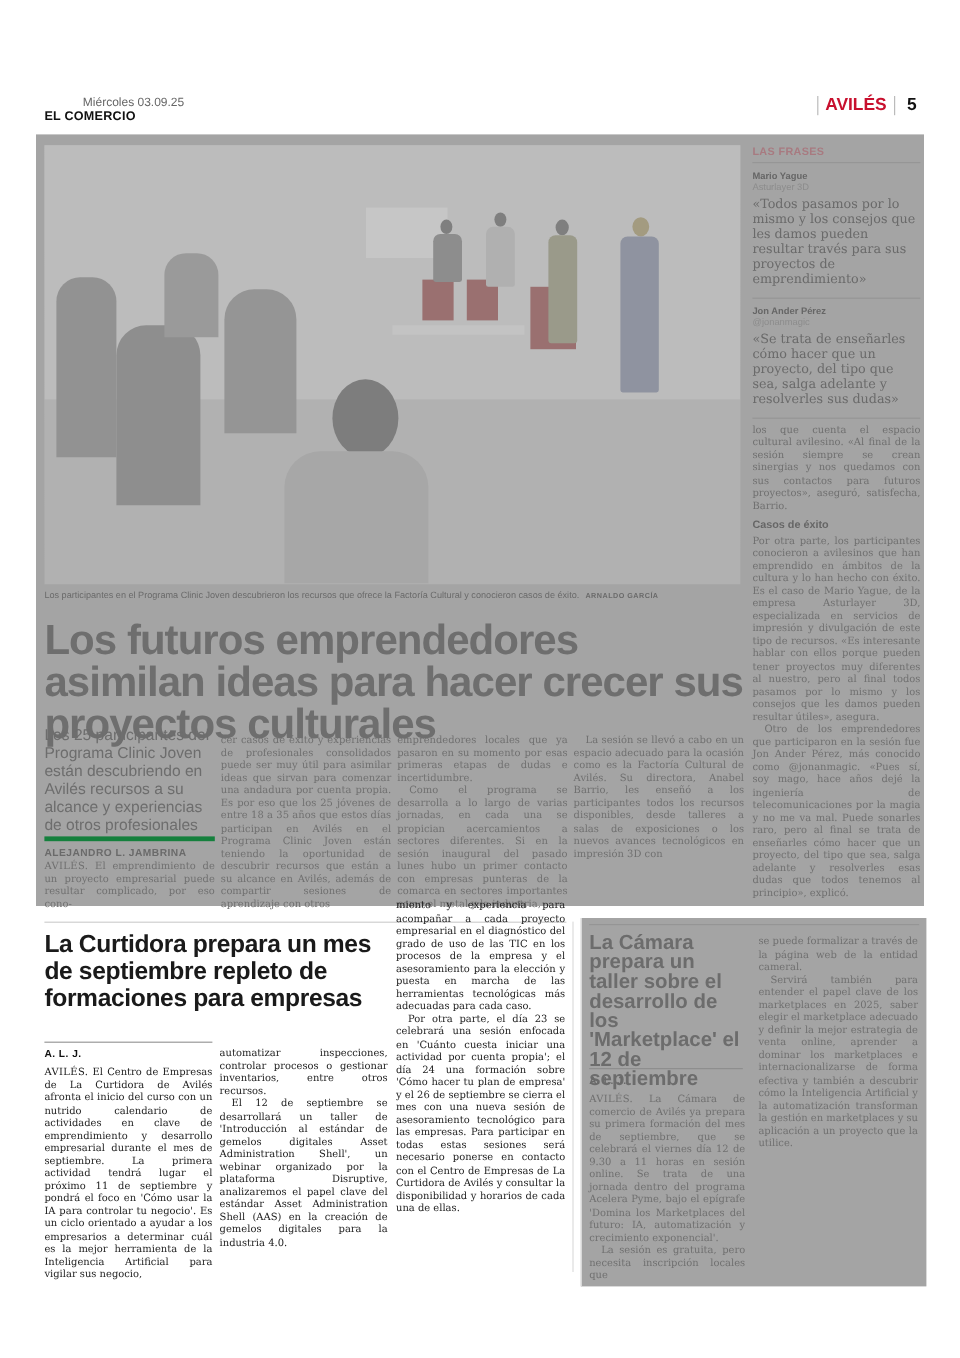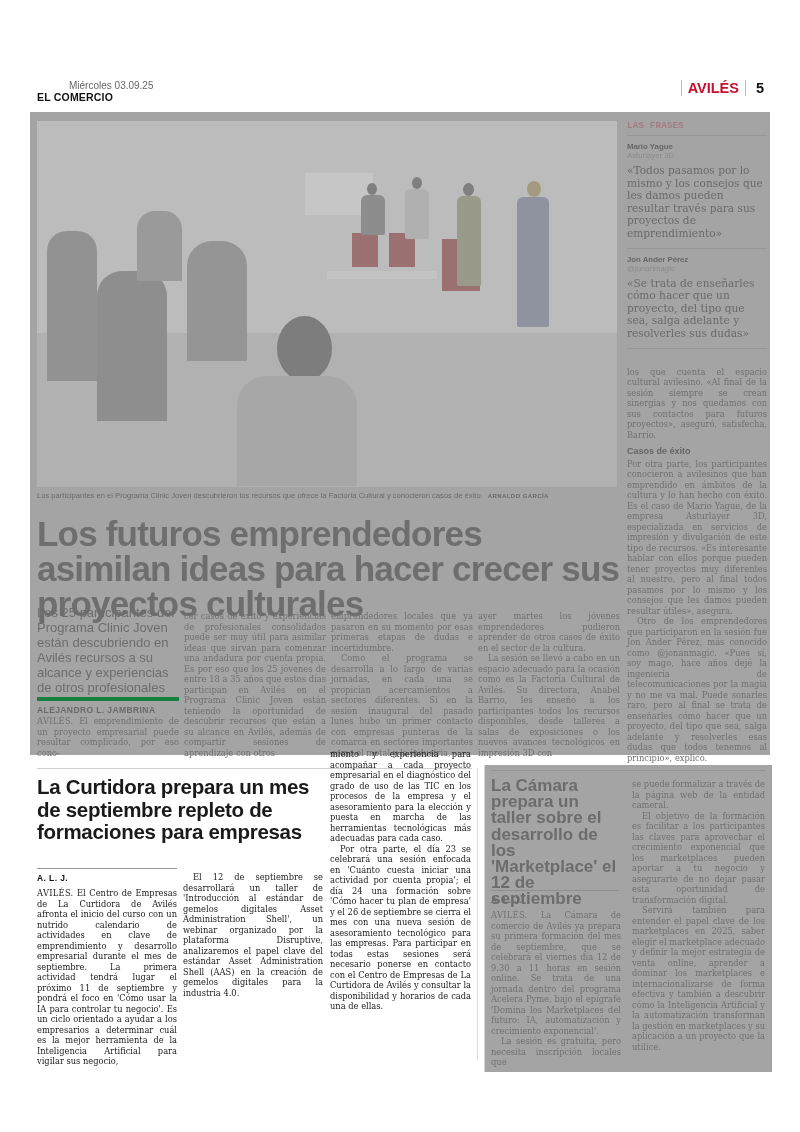--- a/index.html
+++ b/index.html
@@ -34,21 +34,21 @@
 
     .lead { position: absolute; left: 37px; top: 605px; width: 142px; font-family: "Liberation Sans", sans-serif; font-size: 13px; line-height: 15px; color: #6d6d6d; }
     .byline { position: absolute; left: 37px; top: 697px; width: 142px; border-top: 4px solid #15803d; padding-top: 4px; font-family: "Liberation Sans", sans-serif; font-size: 8.5px; font-weight: bold; color: #6a6a6a; letter-spacing: 0.4px; }
 
     .col { position: absolute; font-size: 8.3px; line-height: 10.5px; text-align: justify; color: #707070; }
     .col p { margin: 0; text-indent: 10px; }
     .col p.first { text-indent: 0; }
     .city { font-variant: small-caps; letter-spacing: 0.3px; }
 
     .sidebar { position: absolute; left: 627px; top: 121px; width: 140px; }
-    .sb-title { font-family: Liberation Mono, monospace; font-weight: bold; font-size: 9px; color: #a87a80; border-bottom: 1px solid #969696; padding-bottom: 4px; letter-spacing: 0.3px; }
+    .sb-title { font-family: Liberation Sans, sans-serif; font-weight: bold; font-size: 9px; color: #a87a80; border-bottom: 1px solid #969696; padding-bottom: 4px; letter-spacing: 0.3px; }
     .sb-name { font-family: "Liberation Sans", sans-serif; font-weight: bold; font-size: 7.8px; color: #666; margin-top: 6px; }
     .sb-org { font-family: "Liberation Sans", sans-serif; font-size: 7.8px; color: #8c8c8c; }
     .sb-quote { font-size: 10.6px; line-height: 12.6px; color: #6a6a6a; margin-top: 4px; padding-bottom: 8px; border-bottom: 1px solid #969696; }
     .sb-subhead { font-family: "Liberation Sans", sans-serif; font-weight: bold; font-size: 9px; color: #666; margin: 6px 0 2px 0; }
 
     
     .h2 { position: absolute; left: 37px; top: 776px; width: 282px; font-family: "Liberation Sans", sans-serif; font-weight: bold; font-size: 20.5px; line-height: 22.5px; color: #1a1a1a; letter-spacing: -0.3px; }
     .rule-top { position: absolute; left: 37px; top: 768px; width: 435px; height: 1px; background: #cfcfcf; }
     .byline2 { position: absolute; left: 37px; top: 868px; width: 140px; border-top: 1px solid #999; padding-top: 4px; font-family: "Liberation Sans", sans-serif; font-weight: bold; font-size: 8.5px; color: #111; letter-spacing: 0.4px; }
     .col.dark { color: #222; }
@@ -113,66 +113,65 @@
   <p class="first"><span class="city">AVILÉS.</span> <span>El emprendimiento de un proyecto empresarial puede resultar complicado, por eso cono-</span></p>
 </div>
 <div class="col" style="left:184px;top:611px;width:142px;">
   <p class="first">cer casos de éxito y experiencias de profesionales consolidados puede ser muy útil para asimilar ideas que sirvan para comenzar una andadura por cuenta propia. Es por eso que los 25 jóvenes de entre 18 a 35 años que estos días participan en Avilés en el Programa Clinic Joven están teniendo la oportunidad de descubrir recursos que están a su alcance en Avilés, además de compartir sesiones de aprendizaje con otros</p>
 </div>
 <div class="col" style="left:331px;top:611px;width:142px;">
   <p class="first">emprendedores locales que ya pasaron en su momento por esas primeras etapas de dudas e incertidumbre.</p>
   <p>Como el programa se desarrolla a lo largo de varias jornadas, en cada una se propician acercamientos a sectores diferentes. Si en la sesión inaugural del pasado lunes hubo un primer contacto con empresas punteras de la comarca en sectores importantes como el metal y la industria,</p>
 </div>
 <div class="col" style="left:478px;top:611px;width:142px;">
-  <p class="first">ayer martes los jóvenes emprendedores pudieron aprender de otros casos de éxito en el sector de la cultura.</p>
   <p>La sesión se llevó a cabo en un espacio adecuado para la ocasión como es la Factoría Cultural de Avilés. Su directora, Anabel Barrio, les enseñó a los participantes todos los recursos disponibles, desde talleres a salas de exposiciones o los nuevos avances tecnológicos en impresión 3D con</p>
 </div>
 
 <div class="sidebar">
   <div class="sb-title">LAS FRASES</div>
   <div>
     <div class="sb-name">Mario Yague</div>
     <div class="sb-org">Asturlayer 3D</div>
     <div class="sb-quote">«Todos pasamos por lo mismo y los consejos que les damos pueden resultar través para sus proyectos de emprendimiento»</div>
   </div>
   <div>
     <div class="sb-name">Jon Ander Pérez</div>
     <div class="sb-org">@jonanmagic</div>
     <div class="sb-quote">«Se trata de enseñarles cómo hacer que un proyecto, del tipo que sea, salga adelante y resolverles sus dudas»</div>
   </div>
-  <div class="col" style="position:relative;width:140px;margin-top:18px;">
+  <div class="col" style="position:relative;width:140px;margin-top:4px;">
     <p class="first">los que cuenta el espacio cultural avilesino. «Al final de la sesión siempre se crean sinergias y nos quedamos con sus contactos para futuros proyectos», aseguró, satisfecha, Barrio.</p>
     <div class="sb-subhead">Casos de éxito</div>
     <p class="first">Por otra parte, los participantes conocieron a avilesinos que han emprendido en ámbitos de la cultura y lo han hecho con éxito. Es el caso de Mario Yague, de la empresa Asturlayer 3D, especializada en servicios de impresión y divulgación de este tipo de recursos. «Es interesante hablar con ellos porque pueden tener proyectos muy diferentes al nuestro, pero al final todos pasamos por lo mismo y los consejos que les damos pueden resultar útiles», asegura.</p>
     <p>Otro de los emprendedores que participaron en la sesión fue Jon Ander Pérez, más conocido como @jonanmagic. «Pues sí, soy mago, hace años dejé la ingeniería de telecomunicaciones por la magia y no me va mal. Puede sonarles raro, pero al final se trata de enseñarles cómo hacer que un proyecto, del tipo que sea, salga adelante y resolverles esas dudas que todos tenemos al principio», explicó.</p>
   </div>
 </div>
 
 <div class="rule-top"></div>
 <h2 class="h2" style="margin:0;">La Curtidora prepara un mes de septiembre repleto de formaciones para empresas</h2>
 <div class="byline2">A. L. J.</div>
 
 <div class="col dark" style="left:37px;top:888px;width:140px;">
   <p class="first"><span class="city">AVILÉS.</span> <span>El Centro de Empresas de La Curtidora de Avilés afronta el inicio del curso con un nutrido calendario de actividades en clave de emprendimiento y desarrollo empresarial durante el mes de septiembre. La primera actividad tendrá lugar el próximo 11 de septiembre y pondrá el foco en 'Cómo usar la IA para controlar tu negocio'. Es un ciclo orientado a ayudar a los empresarios a determinar cuál es la mejor herramienta de la Inteligencia Artificial para vigilar sus negocio,</span></p>
 </div>
 <div class="col dark" style="left:183px;top:872px;width:140px;">
+  <p class="first">automatizar inspecciones, controlar procesos o gestionar inventarios, entre otros recursos.</p>
   <p>El 12 de septiembre se desarrollará un taller de 'Introducción al estándar de gemelos digitales Asset Administration Shell', un webinar organizado por la plataforma Disruptive, analizaremos el papel clave del estándar Asset Administration Shell (AAS) en la creación de gemelos digitales para la industria 4.0.</p>
 </div>
 <div class="col dark" style="left:330px;top:749px;width:141px;">
   <p class="first">miento y experiencia para acompañar a cada proyecto empresarial en el diagnóstico del grado de uso de las TIC en los procesos de la empresa y el asesoramiento para la elección y puesta en marcha de las herramientas tecnológicas más adecuadas para cada caso.</p>
   <p>Por otra parte, el día 23 se celebrará una sesión enfocada en 'Cuánto cuesta iniciar una actividad por cuenta propia'; el día 24 una formación sobre 'Cómo hacer tu plan de empresa' y el 26 de septiembre se cierra el mes con una nueva sesión de asesoramiento tecnológico para las empresas. Para participar en todas estas sesiones será necesario ponerse en contacto con el Centro de Empresas de La Curtidora de Avilés y consultar la disponibilidad y horarios de cada una de ellas.</p>
 </div>
 <div class="vdiv"></div>
 
 <div class="grey-bottom-right"></div>
 <div class="h3-rule"></div>
 <h3 class="h3" style="margin:0;">La Cámara prepara un taller sobre el desarrollo de los 'Marketplace' el 12 de septiembre</h3>
 <div class="byline3">A. L. J.</div>
 
 <div class="col" style="left:491px;top:910px;width:130px;">
   <p class="first"><span class="city">AVILÉS.</span> <span>La Cámara de comercio de Avilés ya prepara su primera formación del mes de septiembre, que se celebrará el viernes día 12 de 9.30 a 11 horas en sesión online. Se trata de una jornada dentro del programa Acelera Pyme, bajo el epígrafe 'Domina los Marketplaces del futuro: IA, automatización y crecimiento exponencial'.</span></p>
   <p>La sesión es gratuita, pero necesita inscripción locales que</p>
 </div>
 <div class="col" style="left:632px;top:779px;width:133px;">
   <p class="first">se puede formalizar a través de la página web de la entidad cameral.</p>
-  <p>El objetivo de la formación es facilitar a los participantes las claves para aprovechar el crecimiento exponencial que los marketplaces pueden aportar a tu negocio y asegurarte de no dejar pasar esta oportunidad de transformación digital.</p>
   <p>Servirá también para entender el papel clave de los marketplaces en 2025, saber elegir el marketplace adecuado y definir la mejor estrategia de venta online, aprender a dominar los marketplaces e internacionalizarse de forma efectiva y también a descubrir cómo la Inteligencia Artificial y la automatización transforman la gestión en marketplaces y su aplicación a un proyecto que la utilice.</p>
 </div>
 
 </body></html>

